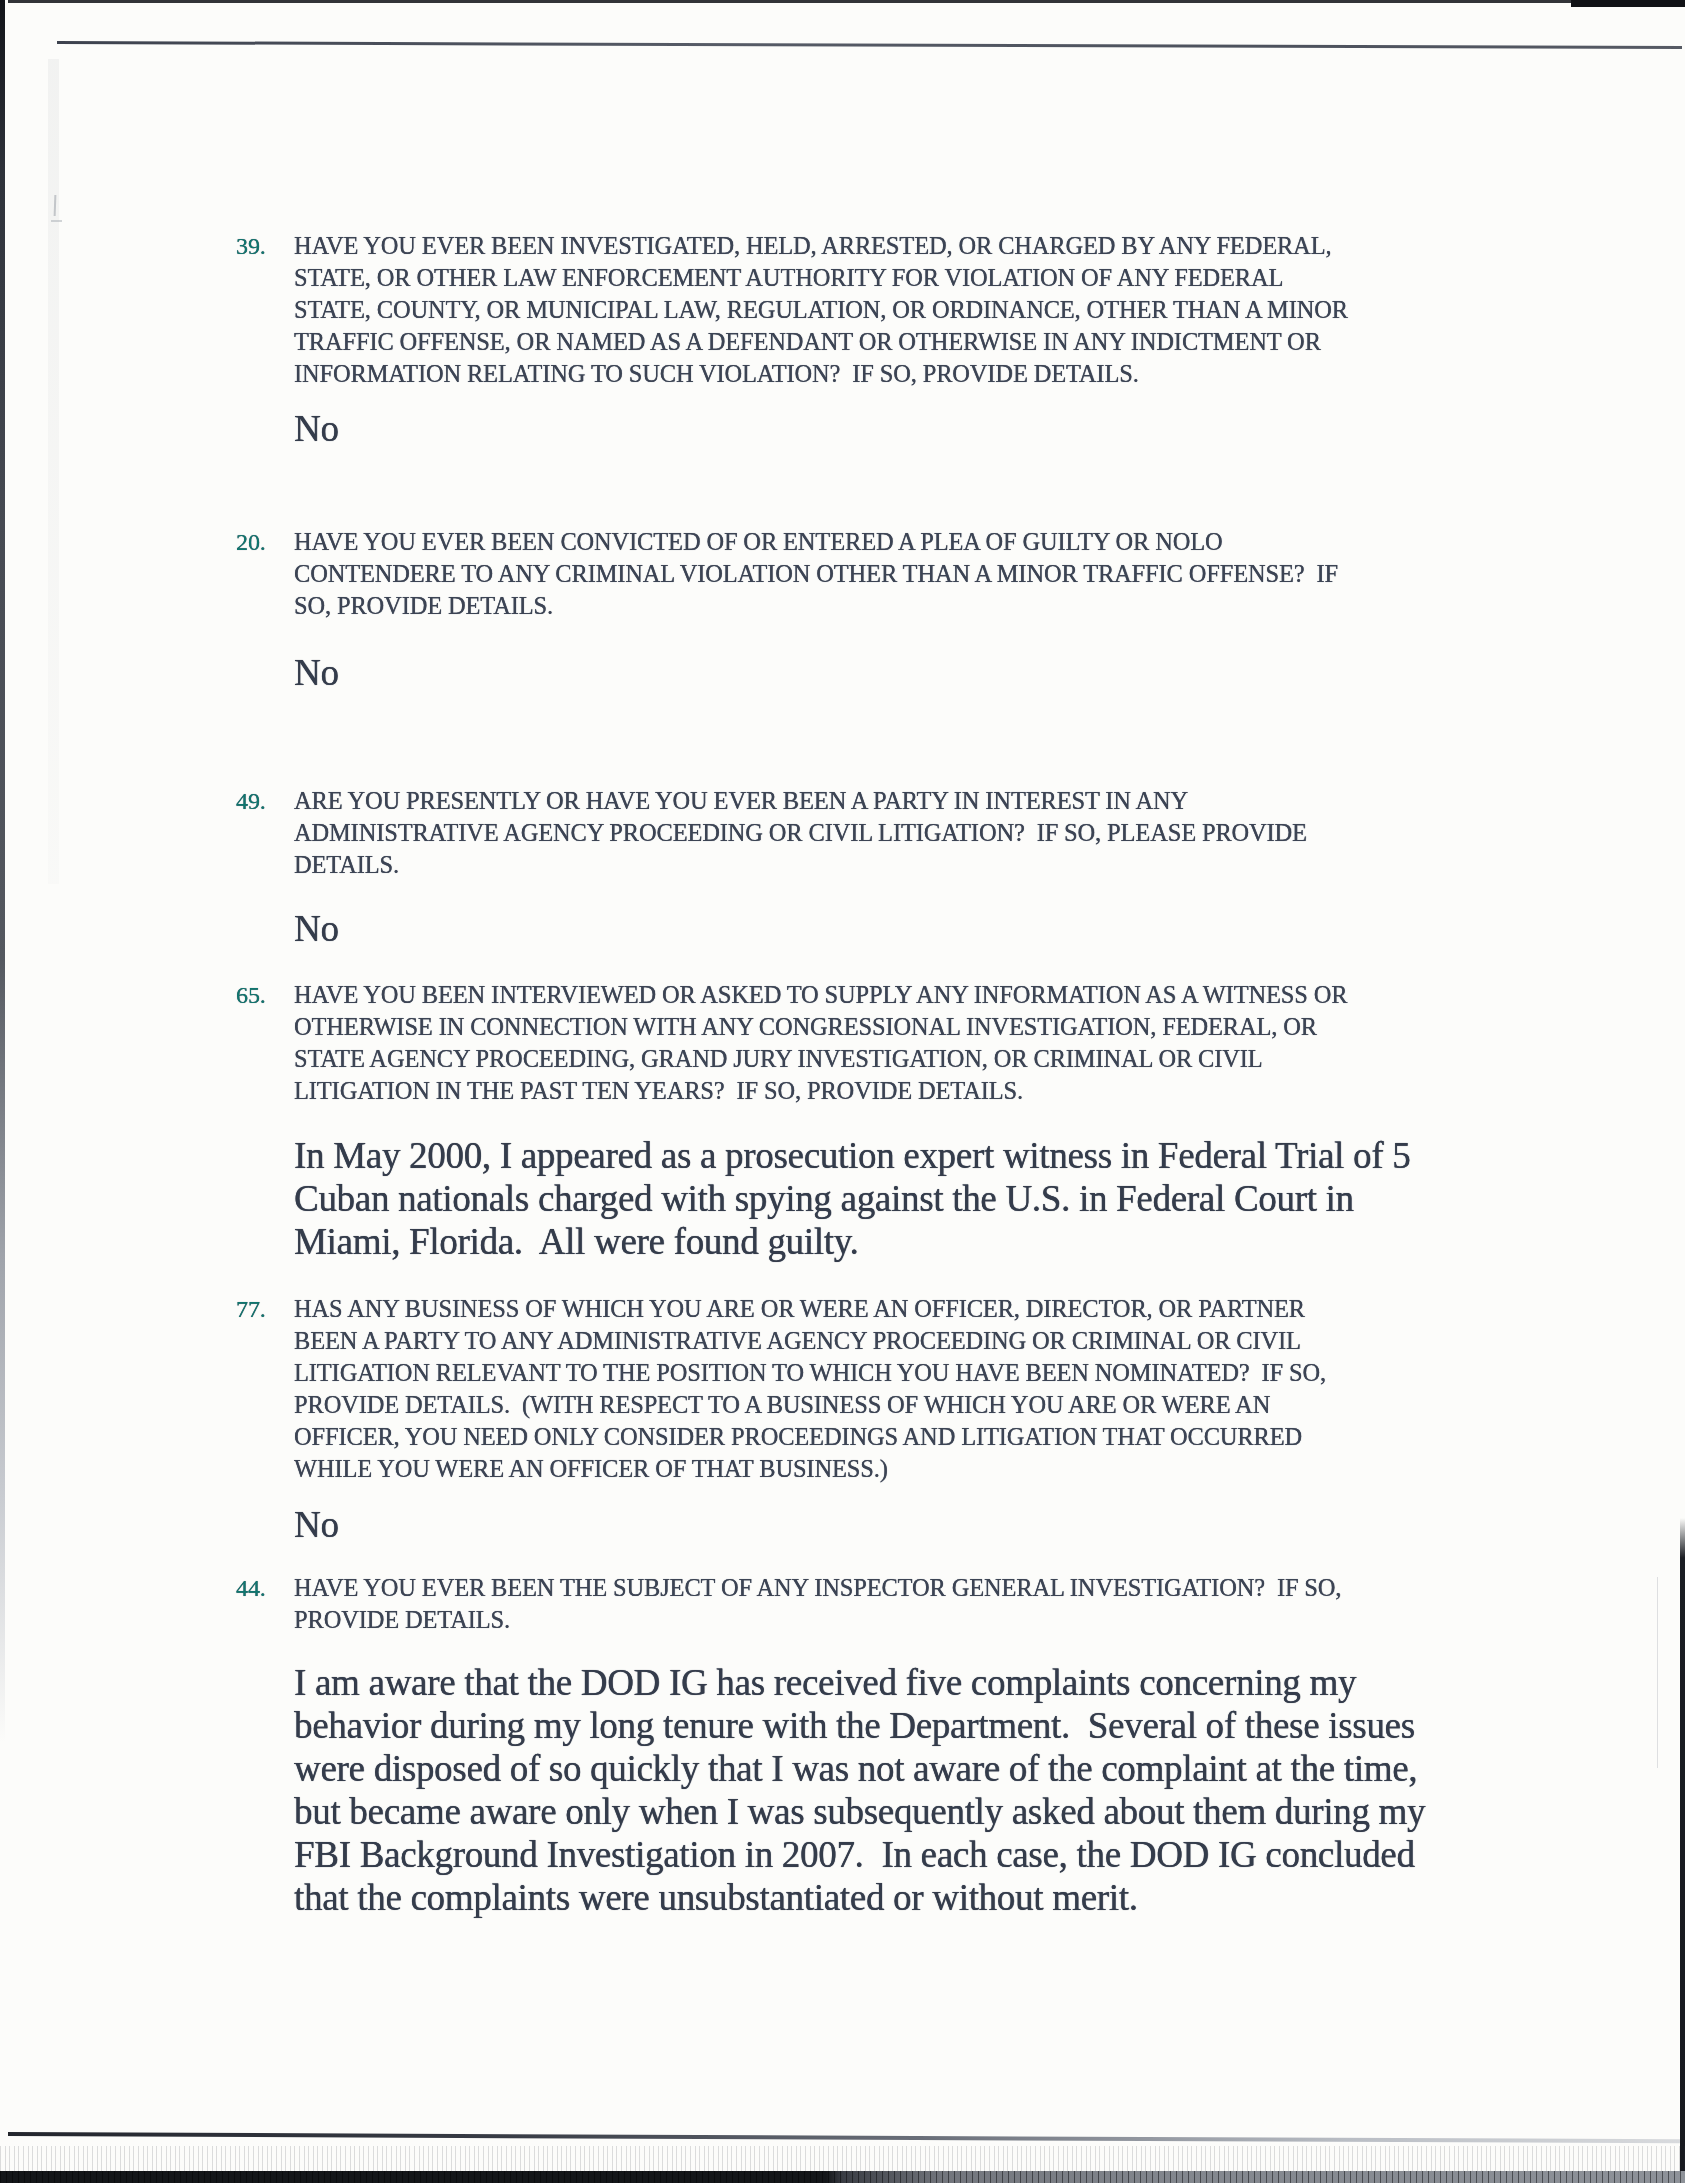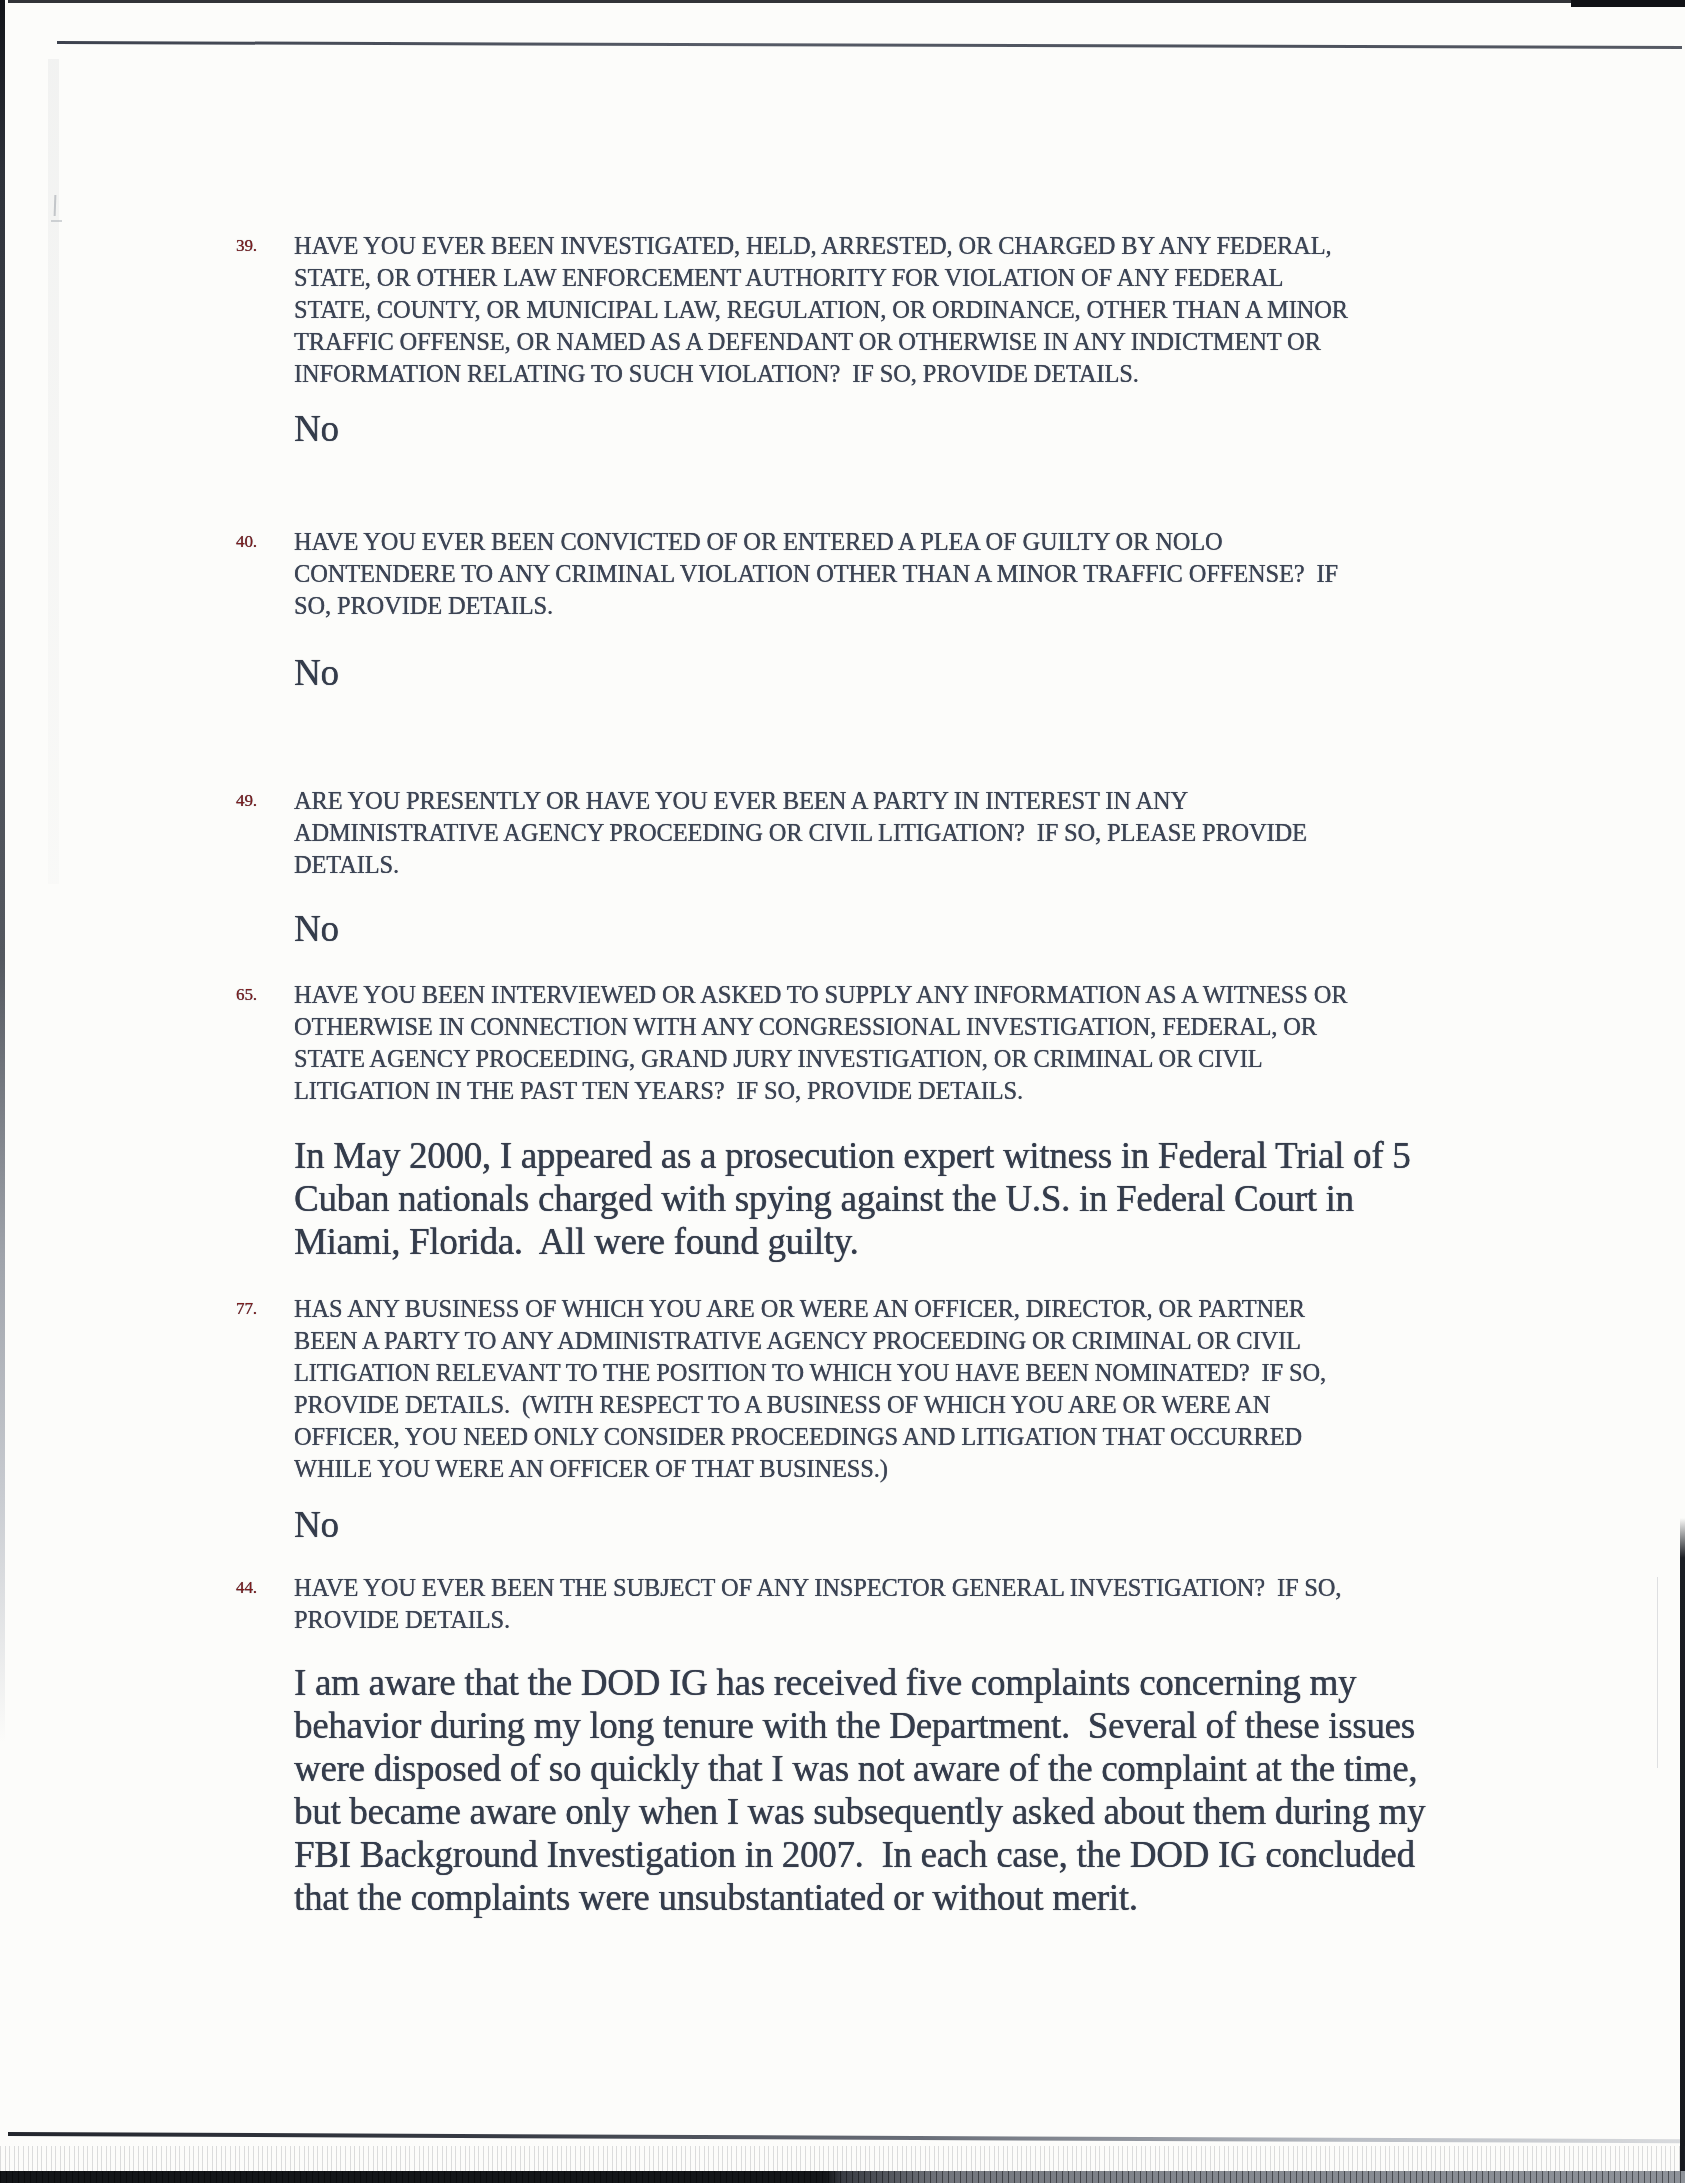--- a/index.html
+++ b/index.html
@@ -76,22 +76,22 @@
     position: absolute; left: 48px; top: 59px; width: 10.6px; height: 825px;
     background: linear-gradient(180deg, rgba(150,155,162,0.10), rgba(150,155,162,0.03));
   }
 
   
   .q-block {
     position: absolute; left: 236px; display: flex; align-items: flex-start;
   }
   .q-num {
     display: inline-block; width: 58px; flex: 0 0 58px;
-    font-size: 17px; line-height: 32px; letter-spacing: -0.1px;
-    color: #7f1d1d;
+    font-size: 24px; line-height: 32px; letter-spacing: -0.1px;
+    color: #0f766e;
     text-shadow: 0 0 0.7px rgba(58,66,82,0.85), 0.3px 0.3px 0.5px rgba(58,66,82,0.4);
   }
   .q-text {
     white-space: pre-wrap; width: 1393px;
     font-size: 24.4px; line-height: 32px; letter-spacing: -0.1px;
     color: #3c4454;
     text-shadow: 0 0 0.7px rgba(58,66,82,0.85), 0.3px 0.3px 0.5px rgba(58,66,82,0.4);
   }
   .answer {
     position: absolute; left: 294px; white-space: pre-wrap; width: 1393px;
@@ -129,21 +129,21 @@
     <span class="q-num">39.</span>
     <div class="q-text">HAVE YOU EVER BEEN INVESTIGATED, HELD, ARRESTED, OR CHARGED BY ANY FEDERAL,
 STATE, OR OTHER LAW ENFORCEMENT AUTHORITY FOR VIOLATION OF ANY FEDERAL
 STATE, COUNTY, OR MUNICIPAL LAW, REGULATION, OR ORDINANCE, OTHER THAN A MINOR
 TRAFFIC OFFENSE, OR NAMED AS A DEFENDANT OR OTHERWISE IN ANY INDICTMENT OR
 INFORMATION RELATING TO SUCH VIOLATION?  IF SO, PROVIDE DETAILS.</div>
   </div>
   <div class="answer" id="ans39">No</div>
 
   <div class="q-block" id="q40">
-    <span class="q-num">40.</span>
+    <span class="q-num">20.</span>
     <div class="q-text">HAVE YOU EVER BEEN CONVICTED OF OR ENTERED A PLEA OF GUILTY OR NOLO
 CONTENDERE TO ANY CRIMINAL VIOLATION OTHER THAN A MINOR TRAFFIC OFFENSE?  IF
 SO, PROVIDE DETAILS.</div>
   </div>
   <div class="answer" id="ans40">No</div>
 
   <div class="q-block" id="q41">
     <span class="q-num">49.</span>
     <div class="q-text">ARE YOU PRESENTLY OR HAVE YOU EVER BEEN A PARTY IN INTEREST IN ANY
 ADMINISTRATIVE AGENCY PROCEEDING OR CIVIL LITIGATION?  IF SO, PLEASE PROVIDE

